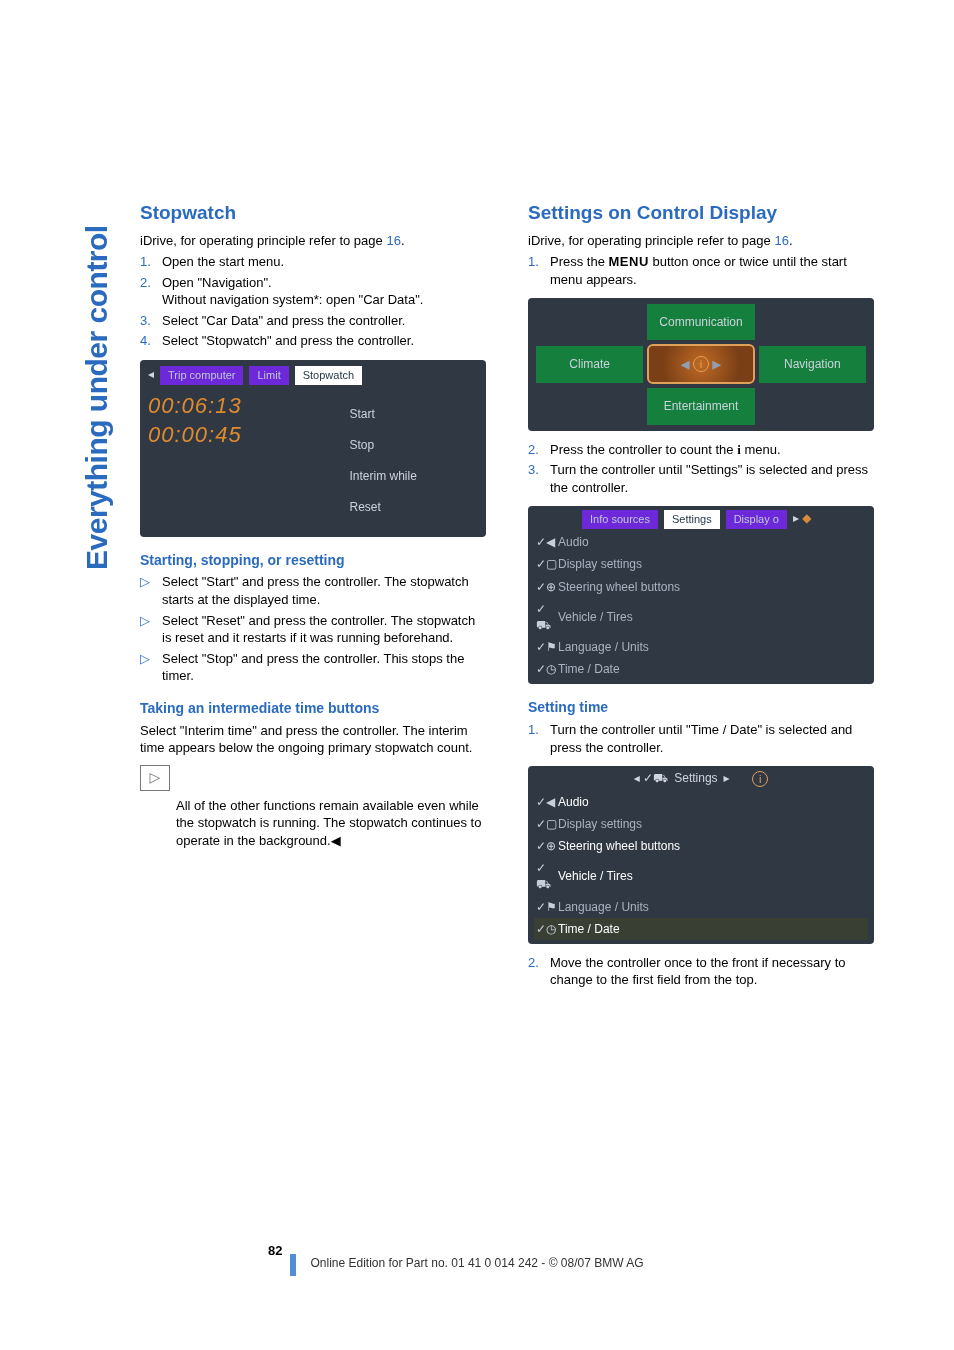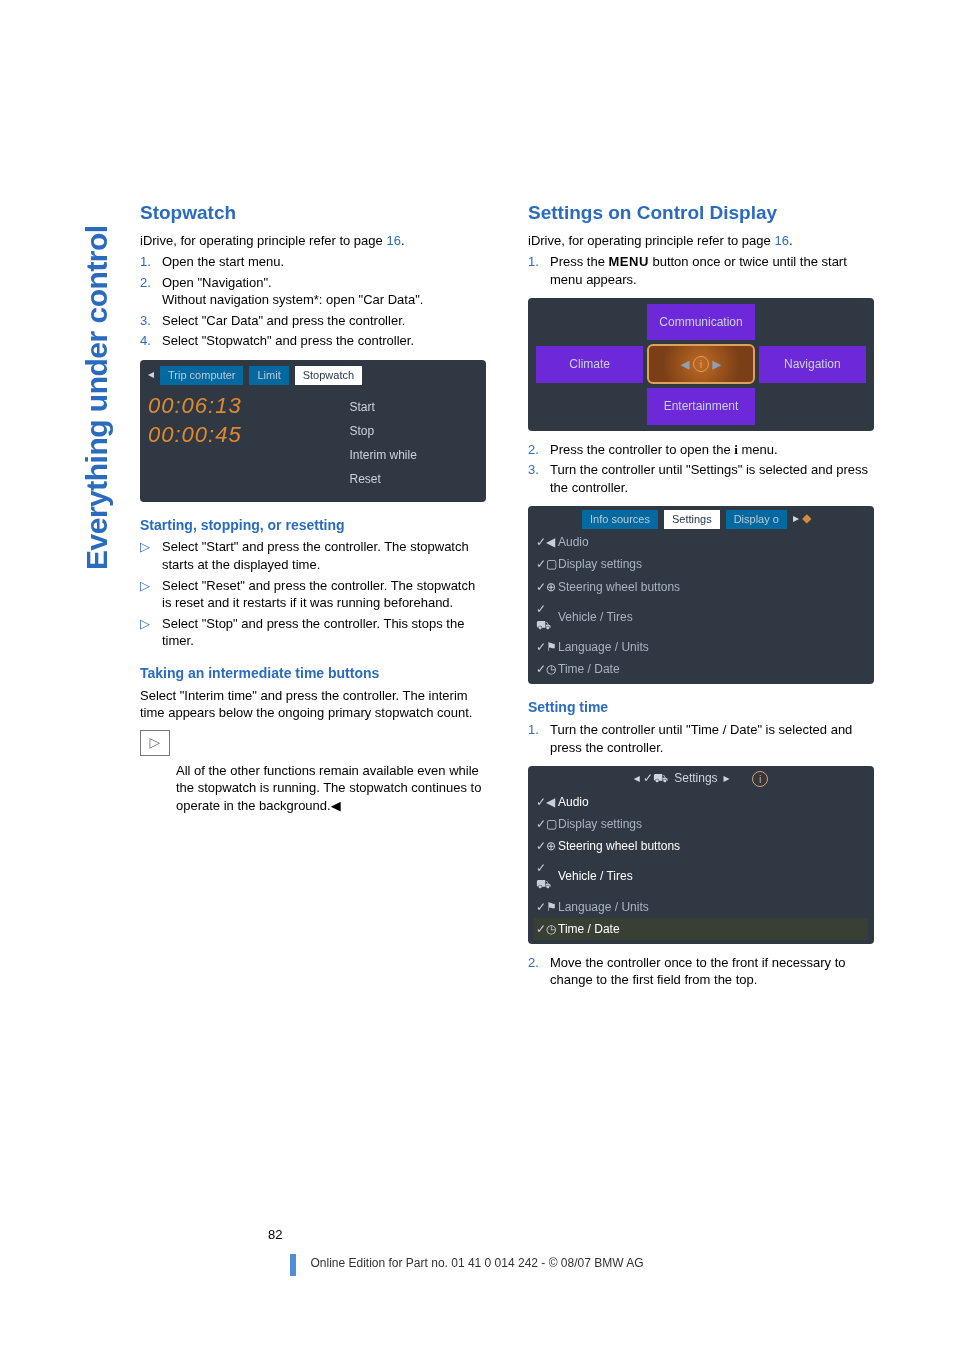--- a/index.html
+++ b/index.html
@@ -23,39 +23,39 @@
   .boldmenu { font-weight: bold; letter-spacing: 0.5px; }
   .ibold { font-weight: bold; font-family: 'Times New Roman', serif; }
   .note { display: flex; margin: 8px 0 4px 0; }
   .note-icon { flex: 0 0 30px; height: 26px; border: 1px solid #777; margin-right: 6px; display: flex; align-items: center; justify-content: center; color: #777; font-size: 14px; }
   .note-text { flex: 1; margin-top: 32px; }
   .endmark { font-size: 13px; }
   
   .shot { background: #303844; border-radius: 4px; padding: 6px 8px; color: #cfd6df; font-size: 12px; margin: 8px 0 10px 0; position: relative; }
   .shot .hdr { text-align: center; color: #cfd6df; font-size: 12px; margin-bottom: 4px; }
   .shot .tabs { display: flex; gap: 6px; margin-bottom: 6px; }
-  .shot .tab { background: #0369a1; padding: 2px 8px; font-size: 11px; color: #bfc9d4; }
+  .shot .tab { background: #6d28d9; padding: 2px 8px; font-size: 11px; color: #bfc9d4; }
   .shot .tab.sel { background: #fff; color: #27384a; }
   .shot .row { display: flex; align-items: center; gap: 6px; padding: 3px 2px; font-size: 12px; color: #a9b3bf; }
   .shot .row.sel { background: #3a3f34; color: #fff; }
   .shot .row .ic { width: 16px; color: #c7cfda; font-size: 12px; }
   .bigtime { color: #e08a2e; font-size: 22px; letter-spacing: 1px; font-style: italic; }
   .shot-cols { display: flex; gap: 20px; }
   .shot-cols .tleft { flex: 0 0 55%; }
   .shot-cols .tright { flex: 1; font-size: 12px; color: #cbd3dd; }
-  .shot-cols .tright div { margin: 8px 0; }
+  .shot-cols .tright div { margin: 15px 0; }
   .menu-grid { display: grid; grid-template-columns: 1fr 1fr 1fr; grid-template-rows: auto auto auto; gap: 4px; align-items: center; text-align: center; }
-  .menu-grid .cell { background: #6d28d9; padding: 10px 4px; font-size: 12px; color: #c9d2dc; }
+  .menu-grid .cell { background: #15803d; padding: 10px 4px; font-size: 12px; color: #c9d2dc; }
   .menu-grid .center { background: radial-gradient(circle,#c06a24 0%,#7a3f16 70%); border: 2px solid #e0a05a; border-radius: 6px; height: 40px; display:flex;align-items:center;justify-content:center; }
   .menu-grid .arrow { color:#8fa0b3; font-size:18px; }
   .menu-grid .empty { background: transparent; }
   .settings-hdr { display:flex; align-items:center; justify-content:center; gap:6px; color:#cfd6df; font-size:12px; margin-bottom:4px; }
   .info-dot { display:inline-block; width:16px; height:16px; border-radius:50%; border:1px solid #e0a05a; color:#e0a05a; font-size:11px; line-height:14px; text-align:center; }
   .footer { position:absolute; left:0; right:0; bottom:80px; text-align:center; font-size:12px; color:#333; }
-  .footer .pnum { position:absolute; left:268px; bottom:28px; font-size:13px; color:#000; }
+  .footer .pnum { position:absolute; left:268px; bottom:12px; font-size:13px; color:#000;font-weight:bold; }
   .footer .bar { position:absolute; left:290px; bottom:-6px; width:6px; height:22px; background:#4f8fd6; }
 </style>
 </head>
 <body>
 
 <div class="page">
   <div class="side-label">Everything under control</div>
 
   <div class="cols">
 
@@ -151,21 +151,21 @@
           <div class="cell">Navigation</div>
           <div class="empty"></div>
           <div class="cell">Entertainment</div>
           <div class="empty"></div>
         </div>
       </div>
 
       <ol class="steps">
         <li>
           <span class="num">2.</span>
-          <span class="txt"><span>Press the controller to open the </span><span class="ibold">i</span><span> menu.</span></span>
+          <span class="txt"><span>Press the controller to count the </span><span class="ibold">i</span><span> menu.</span></span>
         </li>
         <li>
           <span class="num">3.</span>
           <span class="txt">Turn the controller until "Settings" is selected and press the controller.</span>
         </li>
       </ol>
 
       <div class="shot" style="padding:4px 6px;">
         <div class="tabs" style="margin-bottom:2px;margin-left:48px;">
           <div class="tab">Info sources</div>

